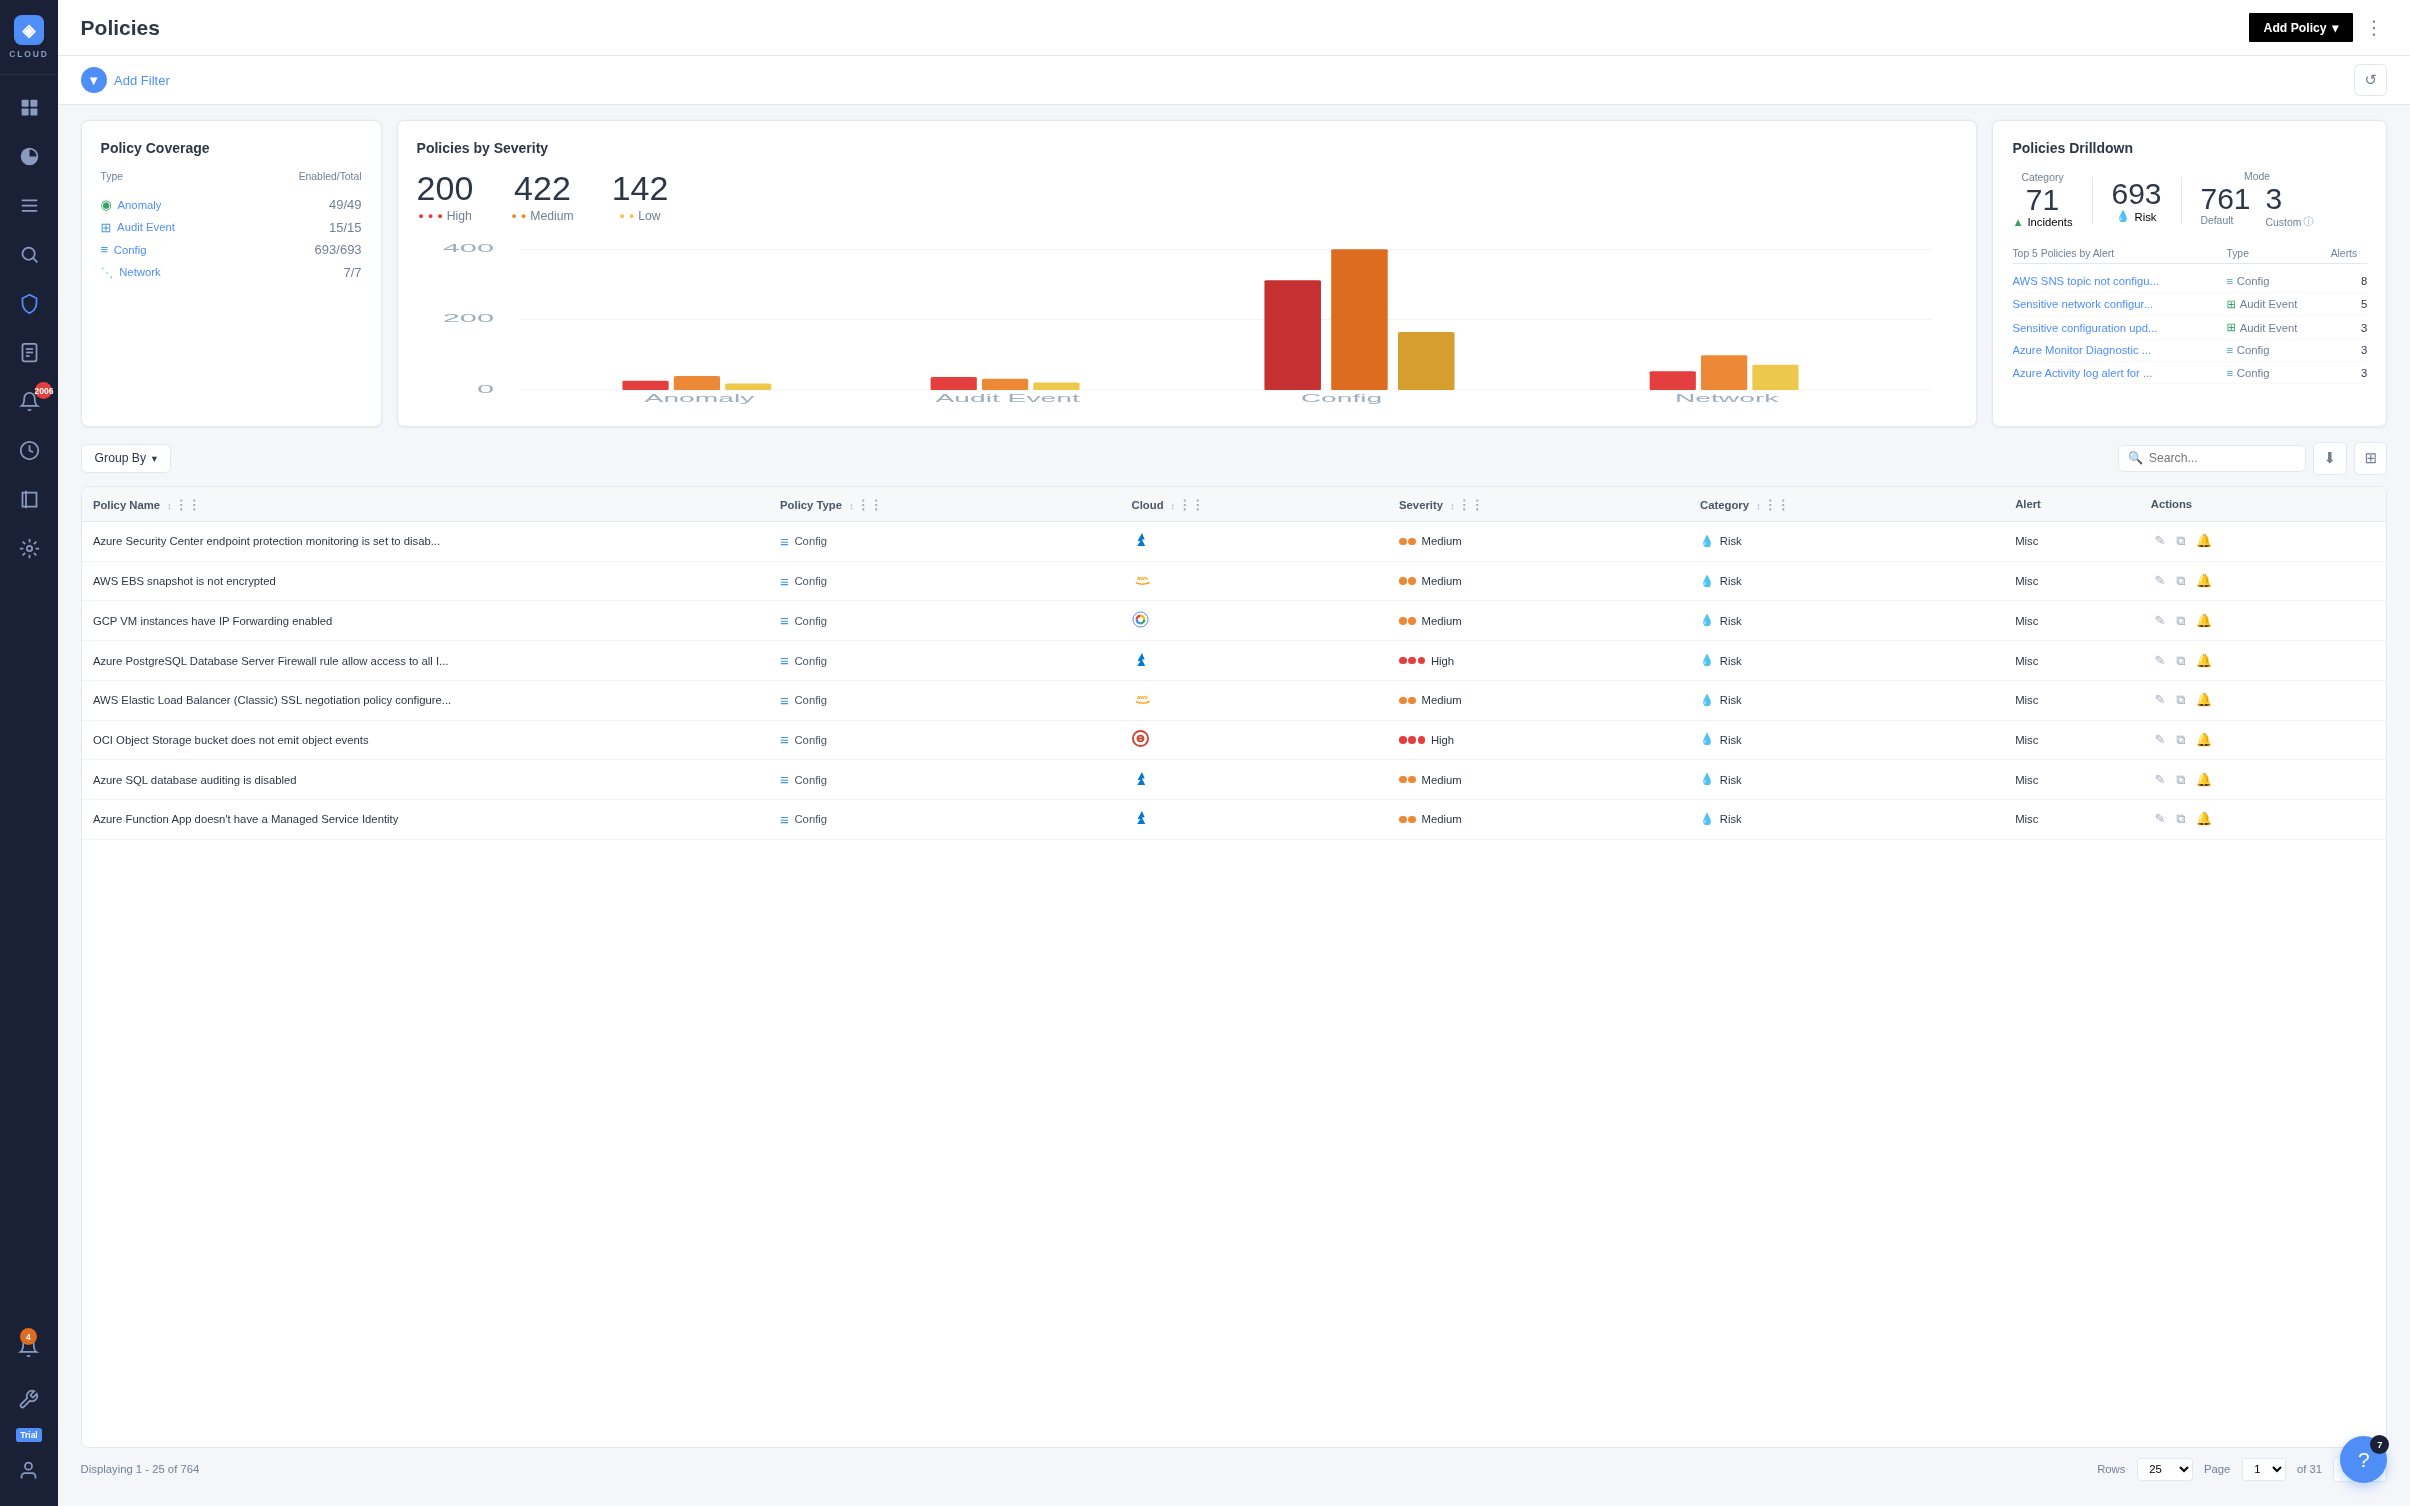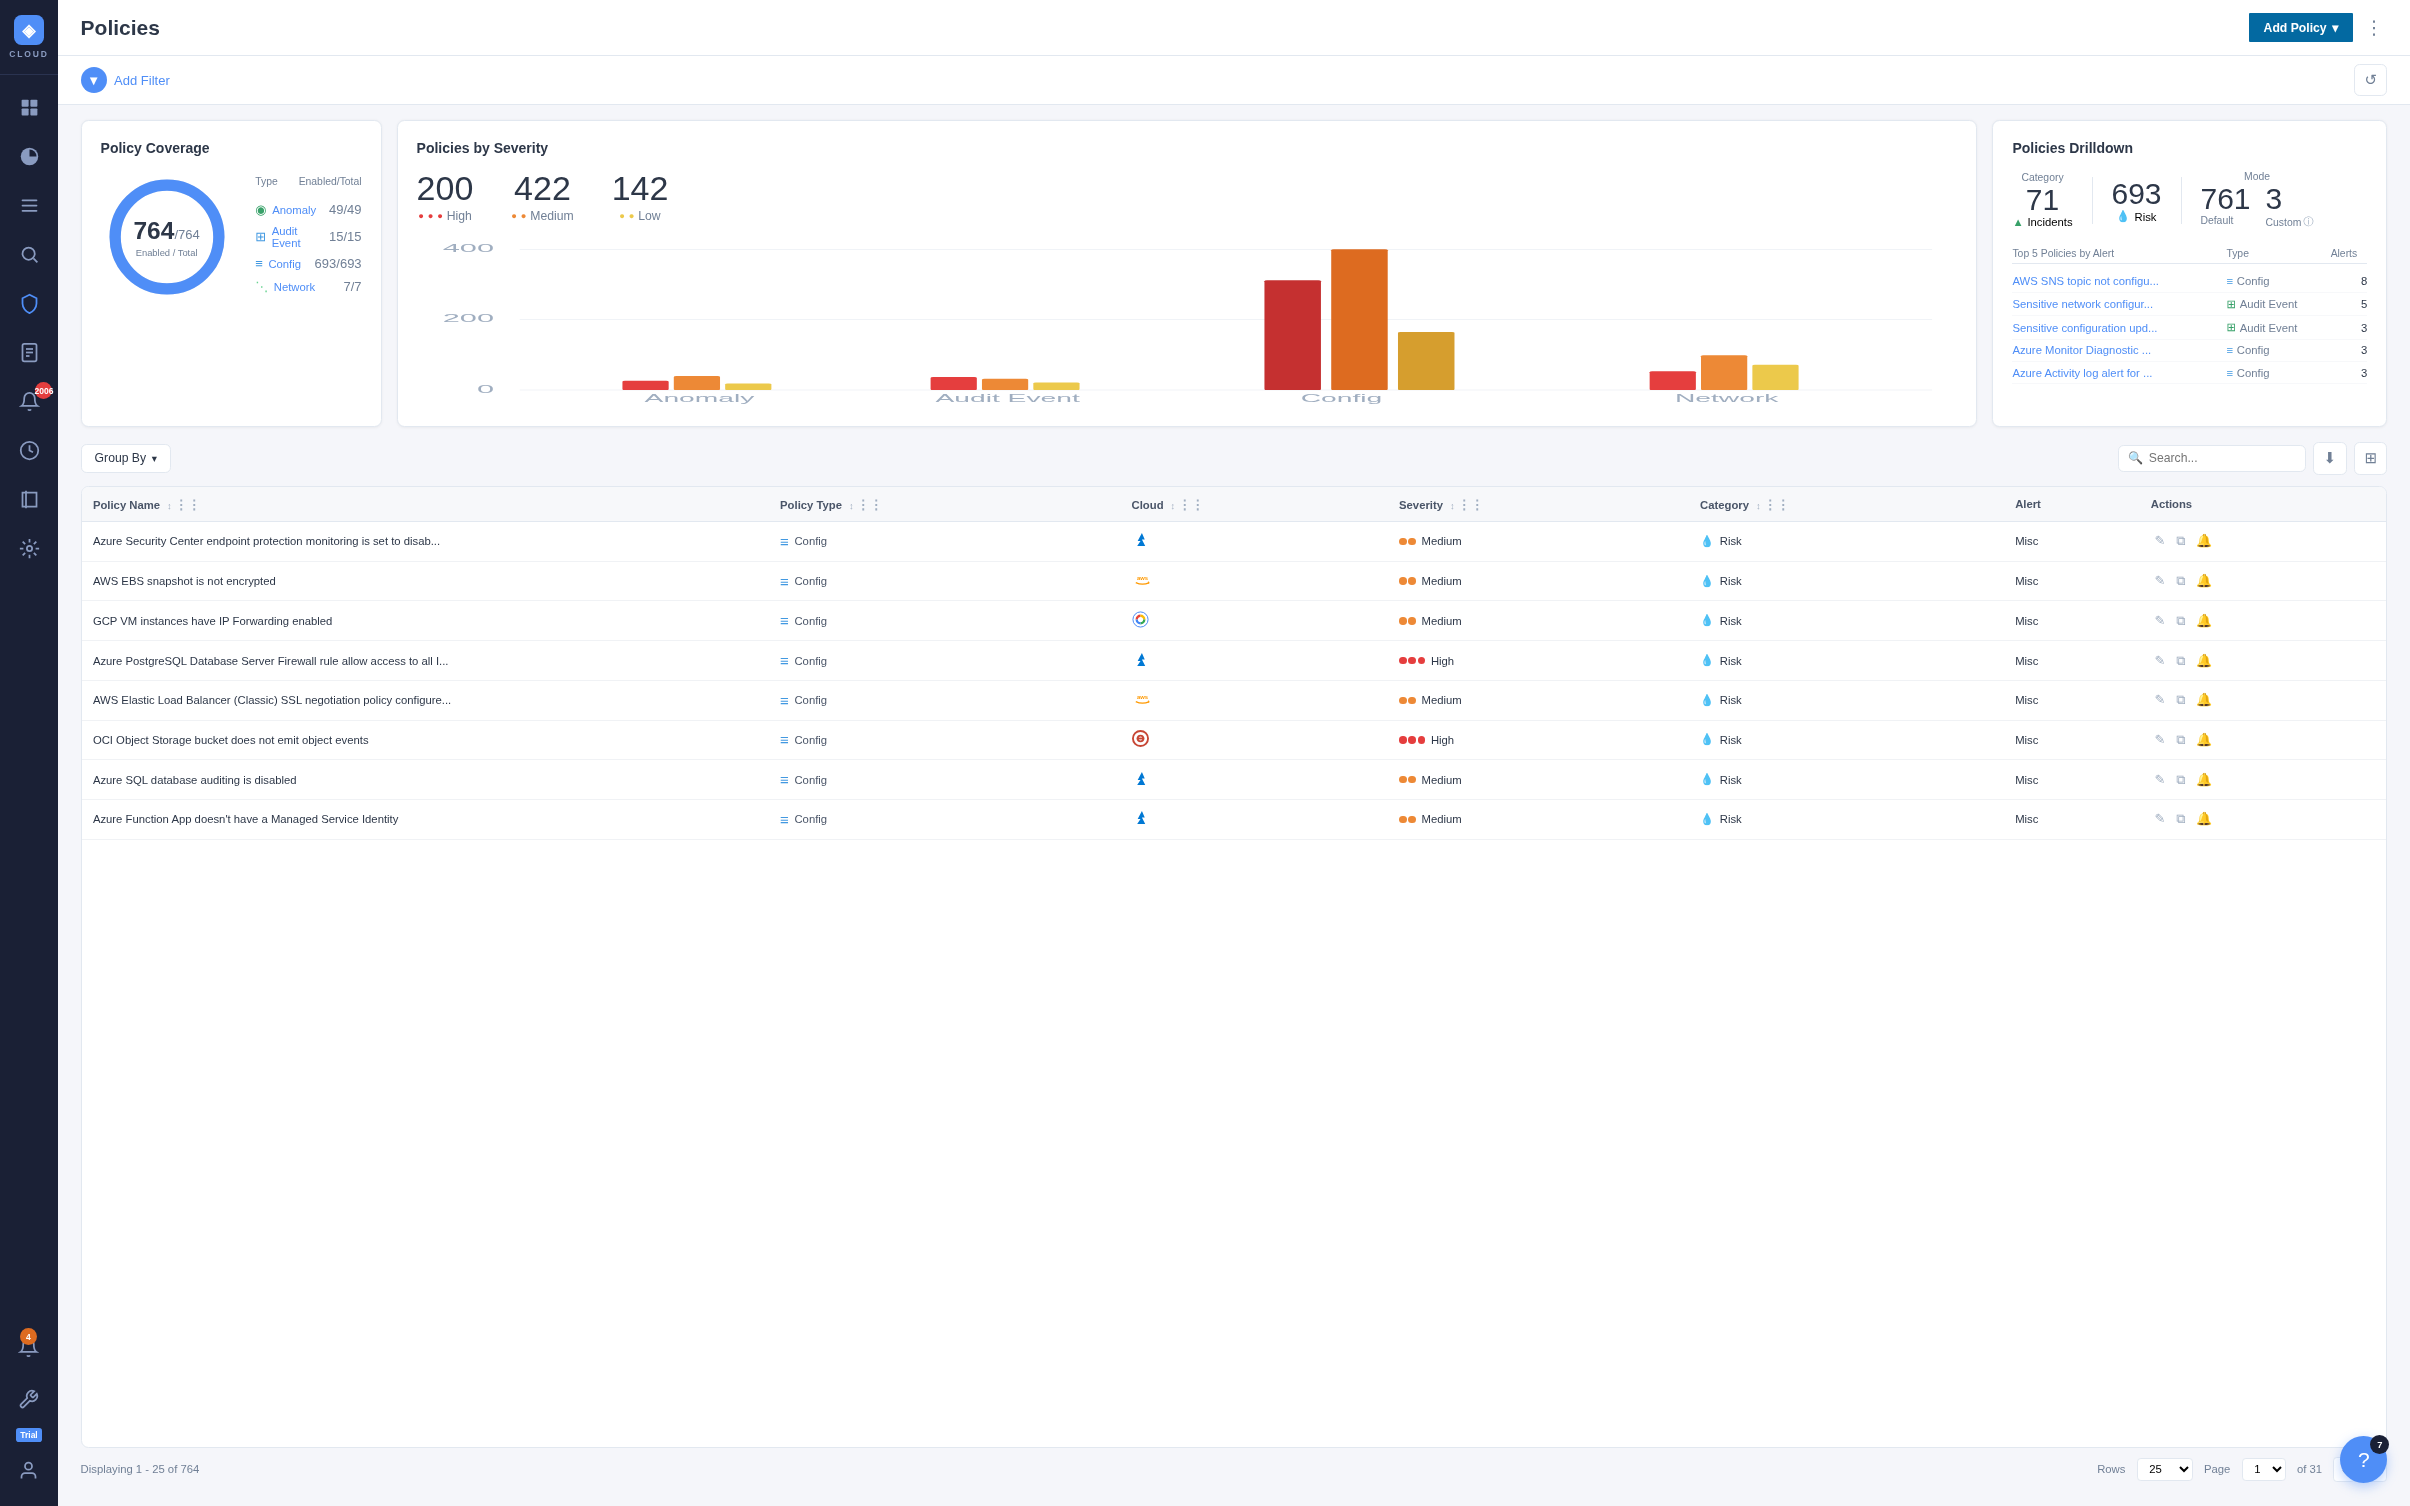--- a/index.html
+++ b/index.html
@@ -122,21 +122,21 @@
       font-size: 21px;
       font-weight: 600;
       color: #2d3748;
     }
     .header-actions {
       display: flex;
       align-items: center;
       gap: 7.5px;
     }
     .btn-primary {
-      background: #0369a1;
+      background: #000000;
       color: white;
       border: none;
       border-radius: 1px;
       padding: 7.5px 15px;
       font-size: 12.2px;
       font-weight: 600;
       cursor: pointer;
       display: flex;
       align-items: center;
       gap: 5.6px;
@@ -715,32 +715,20 @@
       <span>Add Filter</span>
     </div>
     <button class="refresh-btn">↺</button>
   </div>
 
   <div class="cards-section">
 
     <div class="card coverage-card">
       <div class="card-title">Policy Coverage</div>
       <div class="coverage-content">
-        <div class="donut-container">
-          <svg class="donut-svg" viewBox="0 0 140 140">
-            <circle cx="70" cy="70" r="55" fill="none" stroke="#e2e8f0" stroke-width="12"></circle>
-            <circle cx="70" cy="70" r="55" fill="none" stroke="#4f8ef7" stroke-width="12" stroke-dasharray="345.6 0" stroke-linecap="round" transform="rotate(-90 70 70)"></circle>
-          </svg>
-          <div class="donut-center">
-            <div>
-              <span class="donut-main-num">764</span><span class="donut-sub-num">/764</span>
-            </div>
-            <div class="donut-label">Enabled / Total</div>
-          </div>
-        </div>
         <div class="coverage-table">
           <div class="coverage-table-header">
             <span>Type</span>
             <span>Enabled/Total</span>
           </div>
           <div class="coverage-row">
             <span class="coverage-type">
               <span class="dot-green">◉</span>
               <span>Anomaly</span>
             </span>

